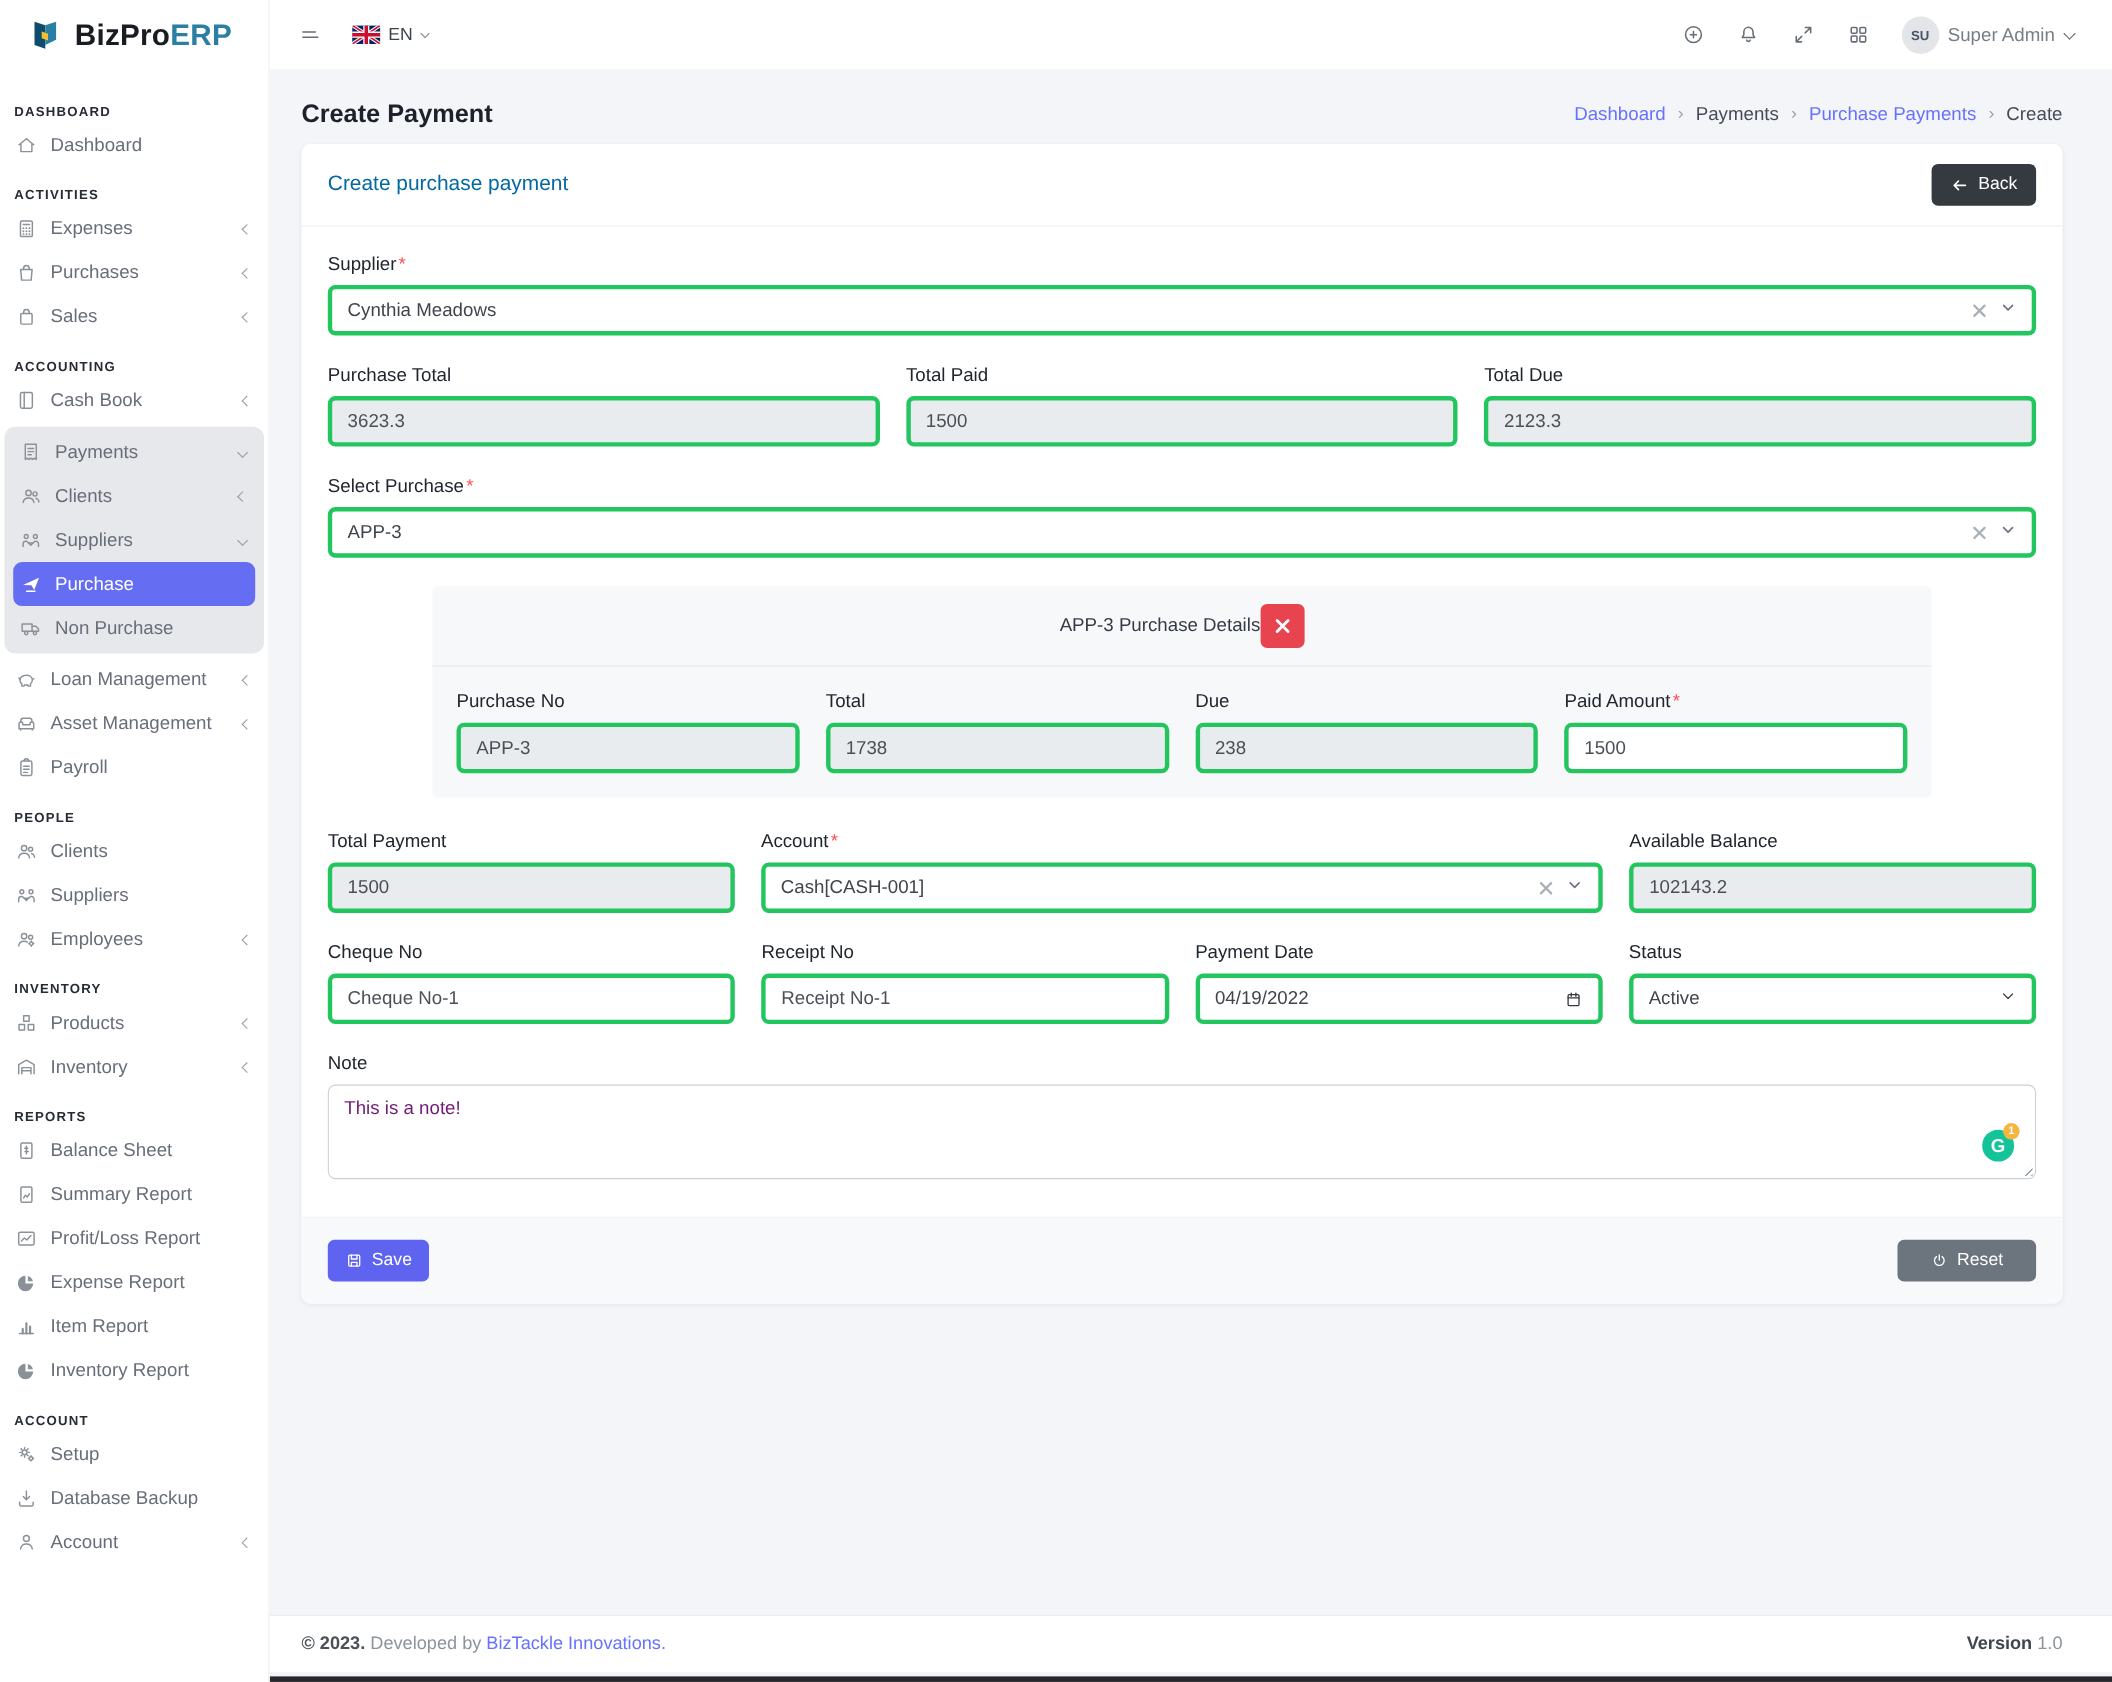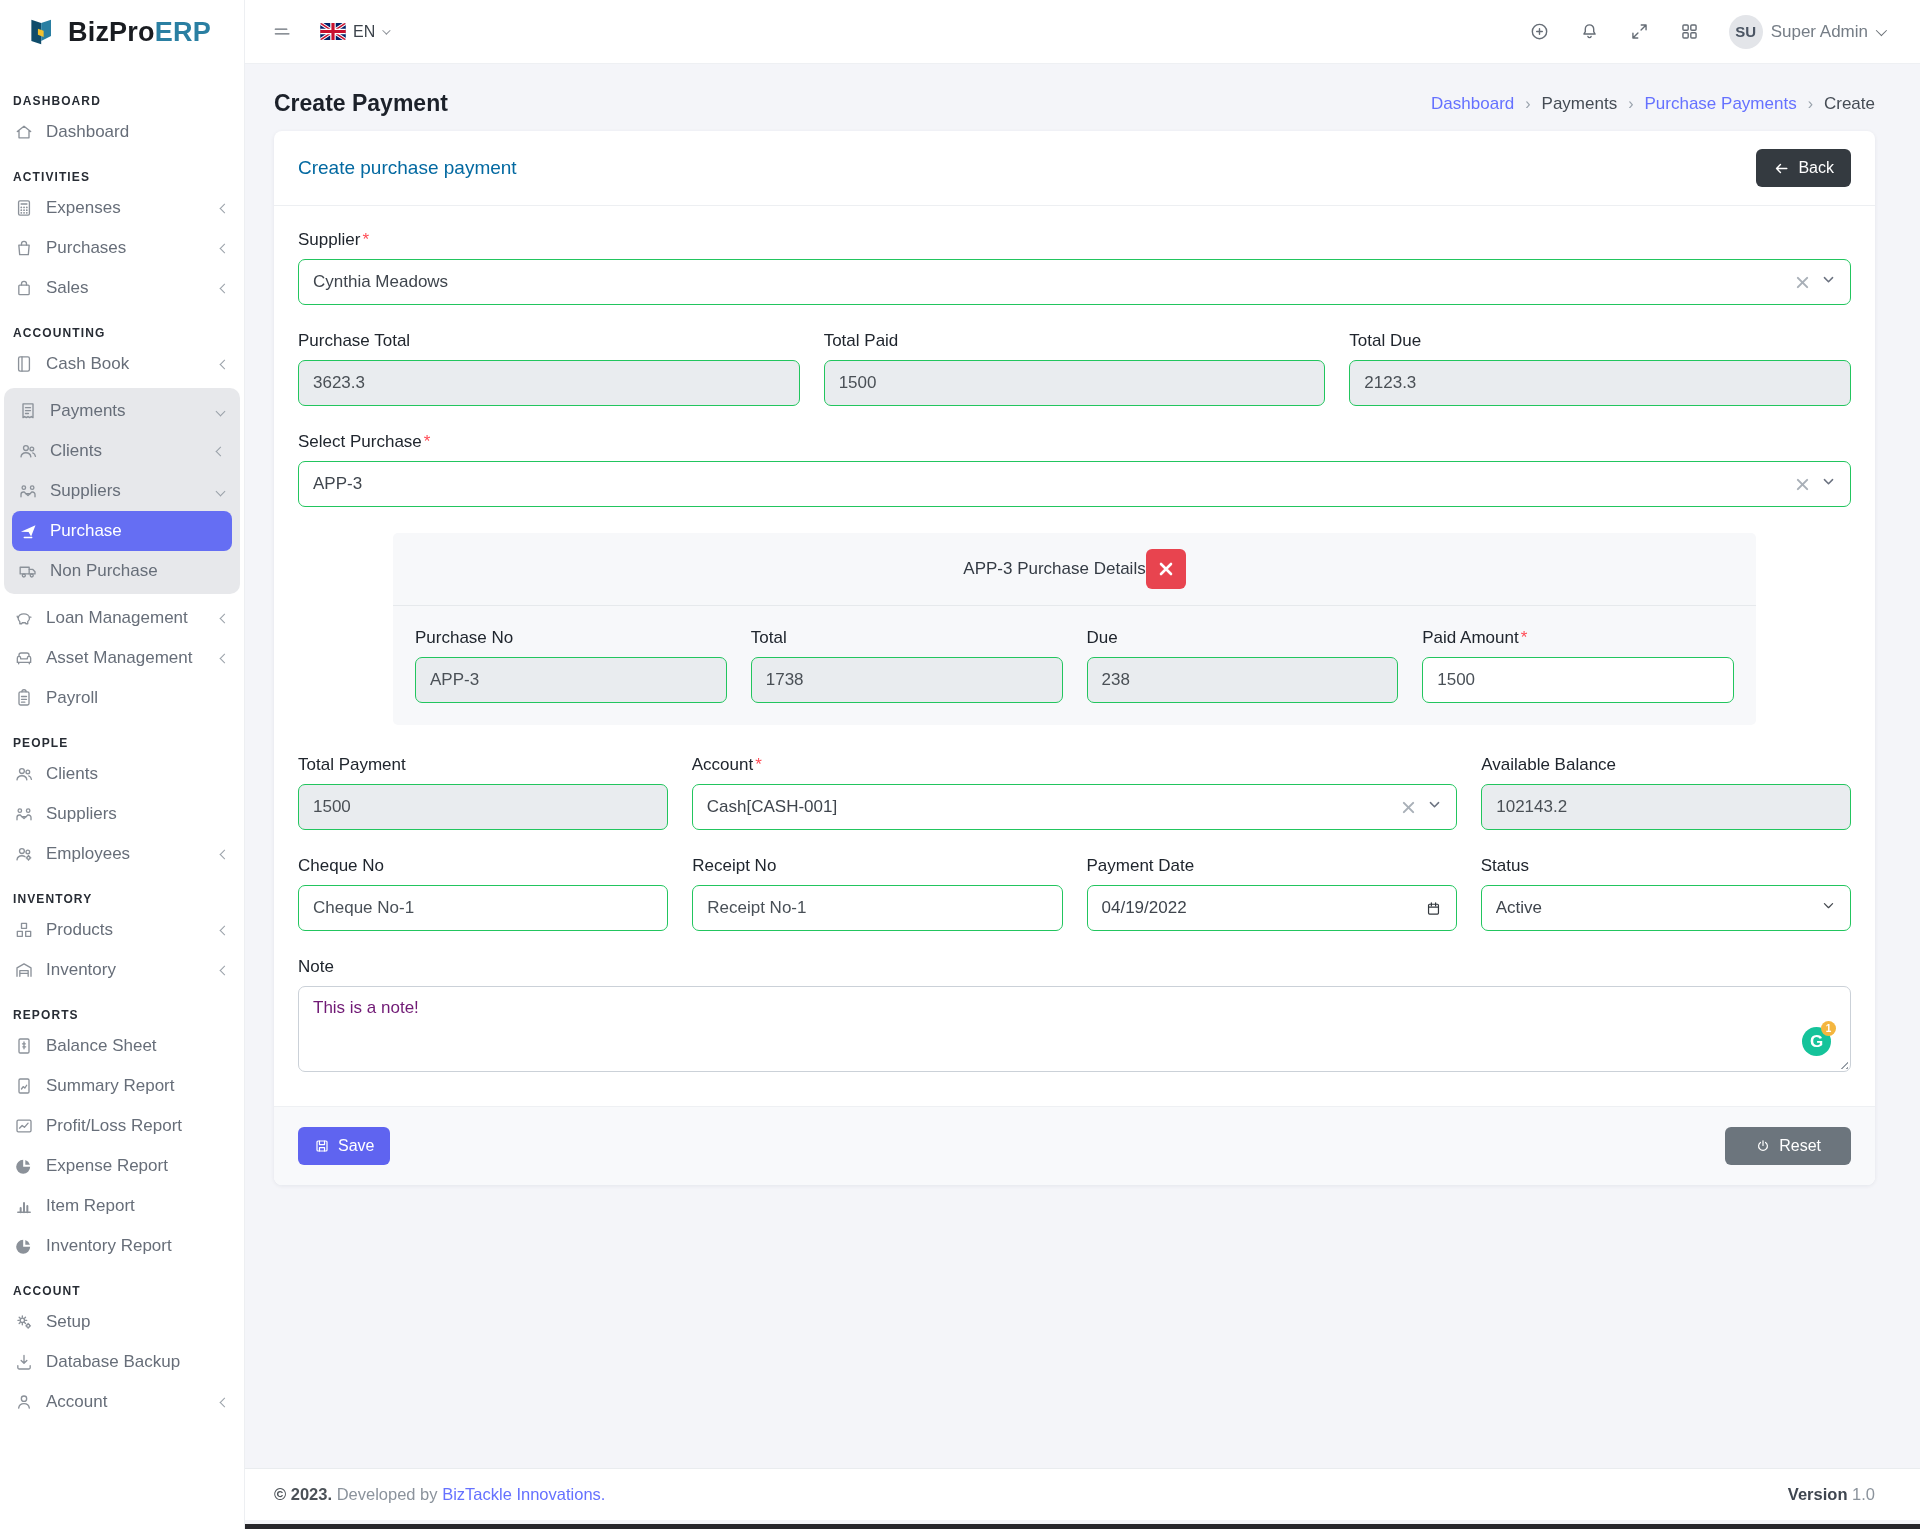--- a/index.html
+++ b/index.html
@@ -26,21 +26,21 @@
   .chev.down { border-right-width:1.7px; border-bottom-width:1.7px; transform:rotate(45deg); }
 
   
   .main-col { position:absolute; left:245px; right:0; top:0; bottom:0; display:flex; flex-direction:column; }
   .topbar { height:64px; background:#fff; border-bottom:1px solid #eef0f3; display:flex; align-items:center; padding:0 36px 0 26px; flex:none; }
   .tb-btn { color:#666d76; display:flex; align-items:center; cursor:pointer; background:none; border:none; }
   .lang { display:flex; align-items:center; gap:7px; margin-left:28px; cursor:pointer; }
   .lang-label { font-size:16px; color:#3c434b; }
   .flag { width:26px; height:17px; border-radius:2px; overflow:hidden; display:block; }
   .tb-right { margin-left:auto; display:flex; align-items:center; gap:29px; }
-  .avatar { width:34px; height:34px; border-radius:50%; background:#e3e5e9; color:#4b5563; font-size:15px; font-weight:700; display:flex; align-items:center; justify-content:center; }
+  .avatar { width:34px; height:34px; border-radius:50%; background:#e3e5e9; color:#4b5563; font-size:12px; font-weight:700; display:flex; align-items:center; justify-content:center; }
   .user-wrap { display:flex; align-items:center; gap:8px; cursor:pointer; }
   .user-name { font-size:17px; color:#757d86; }
   .caret { width:8px; height:8px; border:0 solid #6b7177; border-right-width:1.8px; border-bottom-width:1.8px; transform:rotate(45deg) translateY(-2px); }
   .caret.sm { width:6px; height:6px; border-color:#8b9097; }
 
   
   .content { flex:1; background:#f4f5f9; display:flex; flex-direction:column; overflow:hidden; }
   .content-pad { padding:26px 45px 0 29px; }
   .title-row { display:flex; align-items:center; justify-content:space-between; margin-bottom:14px; }
   .page-title { font-size:23px; font-weight:600; color:#1c212a; }
@@ -52,21 +52,21 @@
   .card { background:#fff; border-radius:8px; box-shadow:0 1px 4px rgba(21,34,50,.07); }
   .card-header { display:flex; align-items:center; justify-content:space-between; padding:18px 24px; border-bottom:1px solid #edeff2; }
   .card-title { font-size:19px; color:#0369a1; font-weight:500; }
   .btn { display:inline-flex; align-items:center; gap:8px; border:none; border-radius:6px; font-size:16px; color:#fff; cursor:pointer; font-family:inherit; }
   .btn-back { background:#343a40; padding:10px 17px; }
   .btn-back svg { width:17px; height:17px; stroke:#fff; fill:none; stroke-width:2; stroke-linecap:round; stroke-linejoin:round; }
   .card-body { padding:24px 24px 4px; }
   .fg { margin-bottom:26px; }
   label.flabel { display:block; font-size:17px; color:#20262e; margin-bottom:9px; font-weight:500; }
   label.req::after { content:"*"; color:#ff4b55; margin-left:2px; }
-  .form-input, .select-control, .date-control { width:100%; height:46px; border:1px solid #22c55e; border-radius:7px; background:#fff; font-size:17px; color:#495057; padding:0 14px; font-family:inherit; }
+  .form-input, .select-control, .date-control { width:100%; height:46px; border:4px solid #22c55e; border-radius:7px; background:#fff; font-size:17px; color:#495057; padding:0 14px; font-family:inherit; }
   .form-input:disabled, .form-input.disabled { background:#e9ecef; color:#4a5056; }
   .select-control { display:flex; align-items:center; cursor:pointer; }
   .select-value { flex:1; color:#3f454d; white-space:nowrap; overflow:hidden; }
   .clear-x { color:#a9b0b8; display:flex; margin-right:12px; cursor:pointer; }
   .clear-x svg { width:13px; height:13px; stroke:currentColor; stroke-width:2.2; stroke-linecap:round; }
   .sel-chev svg { width:15px; height:15px; stroke:#6b7280; stroke-width:2.4; fill:none; stroke-linecap:round; stroke-linejoin:round; }
   .row3 { display:grid; grid-template-columns:repeat(3,1fr); gap:24px; margin-bottom:26px; }
   .row363 { display:grid; grid-template-columns:1fr 2.07fr 1fr; gap:24px; margin-bottom:26px; }
   .row4 { display:grid; grid-template-columns:repeat(4,1fr); gap:24px; margin-bottom:26px; }
 

